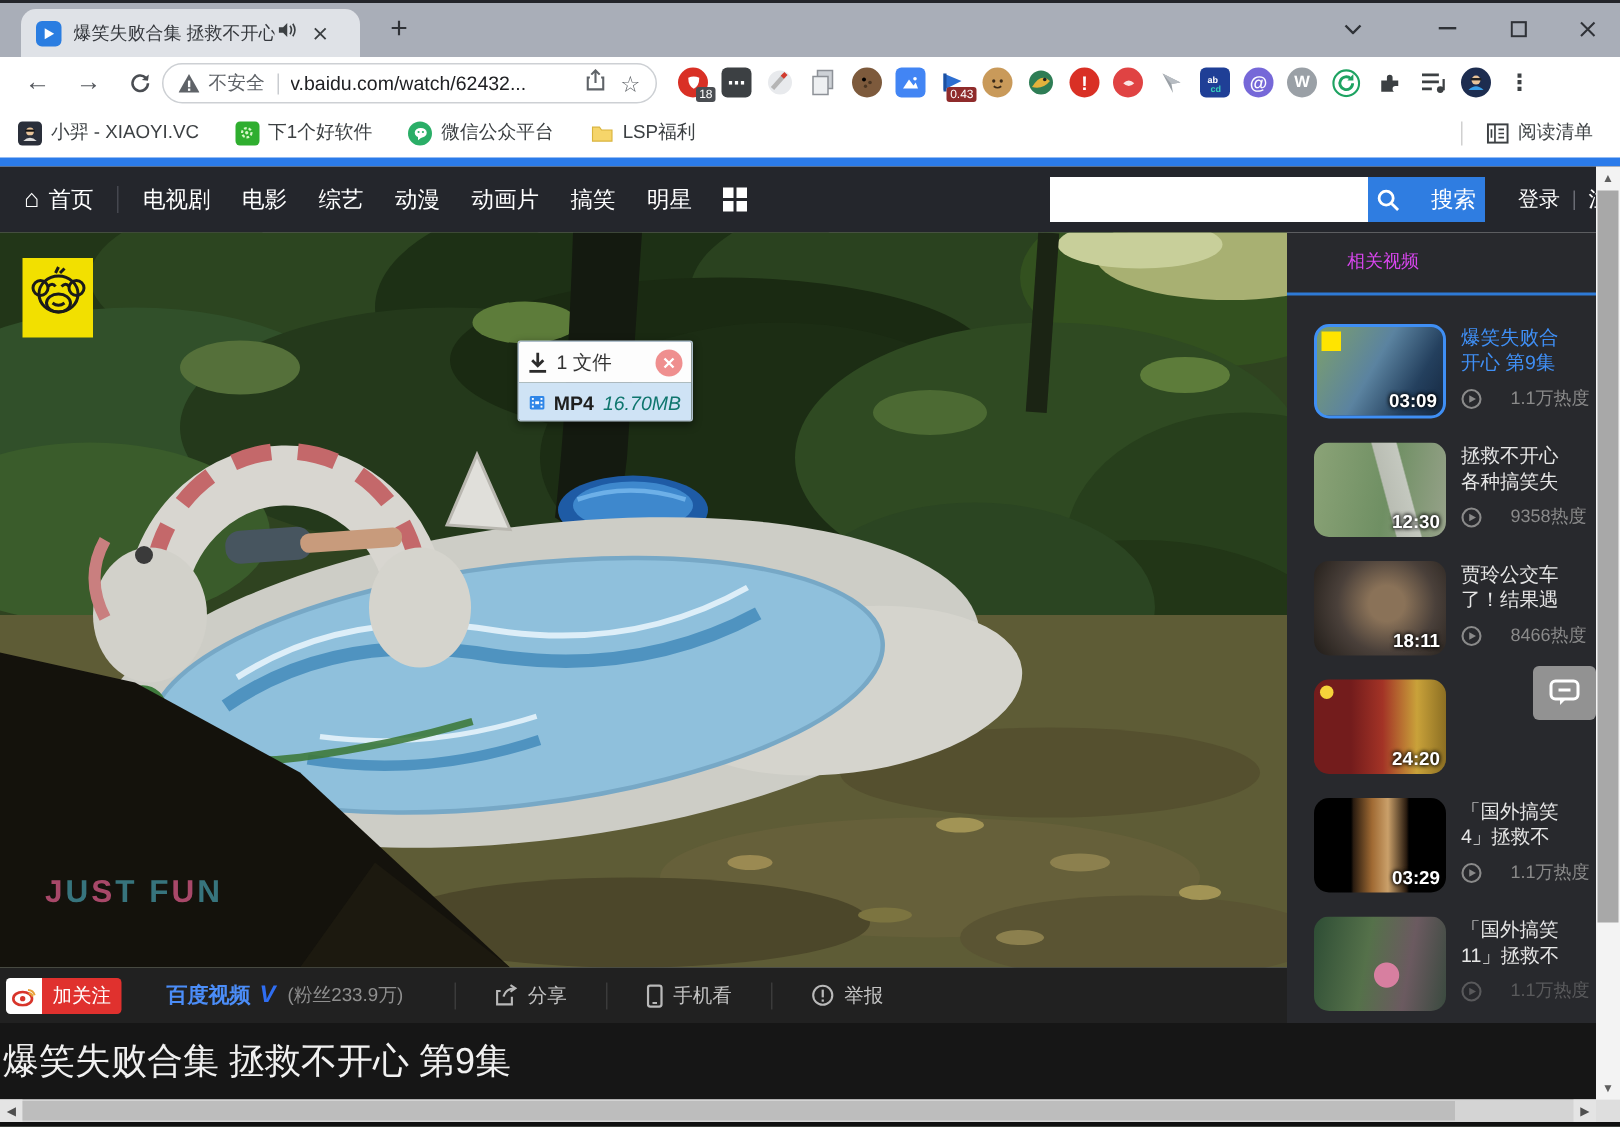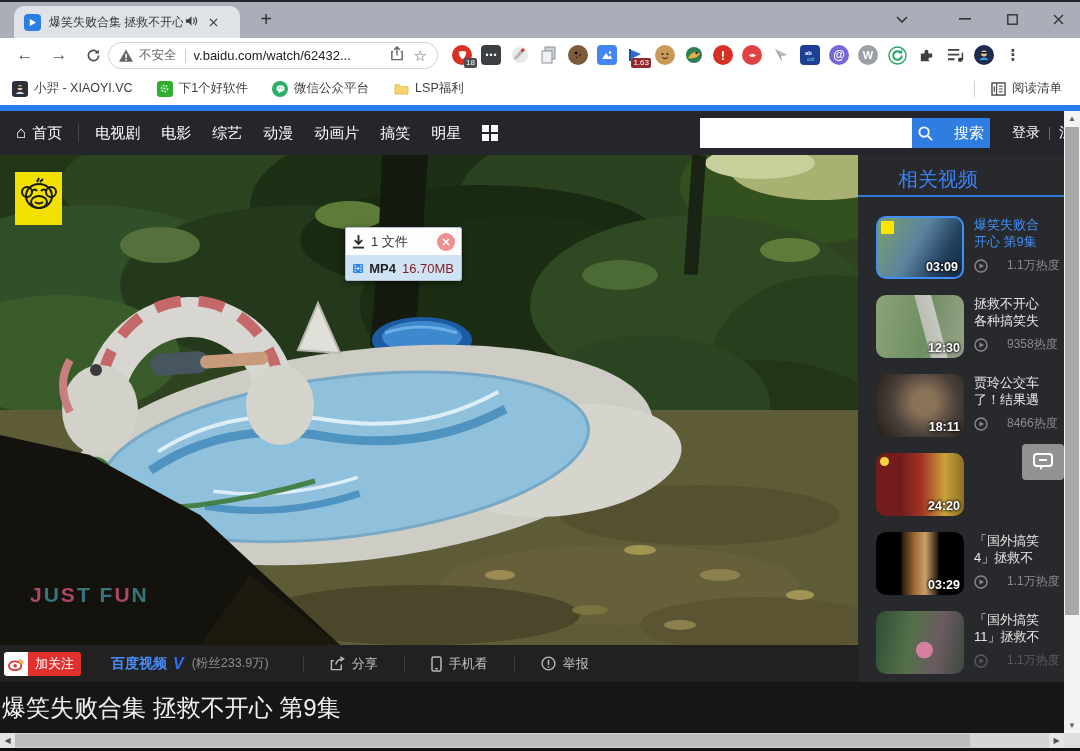--- a/index.html
+++ b/index.html
@@ -64,35 +64,35 @@
   .vlogo { position:absolute; left:15px; top:17px; width:47px; height:53px; background:#f2e000; display:flex; align-items:center; justify-content:center; }
   .wm { position:absolute; left:30px; top:428px; font-size:21px; font-weight:bold; letter-spacing:2px; opacity:.85; }
   .wm-pink { color:#c2527a; } .wm-teal { color:#3e8691; }
 
   .dlpop { position:absolute; left:345px; top:72px; width:117px; height:54px; border:1px solid #aebecb; border-radius:2px; box-shadow:0 2px 6px rgba(0,0,0,.45); overflow:hidden; }
   .dlrow1 { height:27px; background:#fdfdfd; display:flex; align-items:center; padding:0 6px; gap:6px; }
   .dlrow1 .t { font-size:13px; color:#333; flex:1; }
   .dlclose { width:18px; height:18px; border-radius:50%; background:#ef8f8f; display:flex; align-items:center; justify-content:center; }
   .dlrow2 { height:27px; background:#cfe3f5; display:flex; align-items:center; padding:0 7px; gap:6px; }
   .dlrow2 .fmt { font-size:13px; font-weight:bold; color:#1f1f1f; }
-  .dlrow2 .sz { font-size:13px; color:#7f1d1d; }
+  .dlrow2 .sz { font-size:13px; color:#0f766e;font-style:italic; }
 
   
   .actionbar { position:absolute; left:0; top:645px; width:858px; height:37px; background:#212121; display:flex; align-items:center; padding-left:4px; }
   .follow { display:flex; align-items:center; margin-right:30px; }
   .weibo { width:24px; height:24px; background:#fff; border-radius:3px 0 0 3px; display:flex; align-items:center; justify-content:center; }
   .followbtn { height:24px; background:#e0312e; color:#fff; font-size:13px; display:flex; align-items:center; padding:0 7px; border-radius:0 3px 3px 0; }
   .channel { color:#4b8df8; font-size:14px; font-weight:bold; margin-right:6px; }
   .vbadge { color:#2f6ef2; font-size:16px; font-weight:bold; font-style:italic; margin-right:8px; }
   .fans { color:#8f8f8f; font-size:12.5px; margin-right:34px; }
   .abar-item { display:flex; align-items:center; gap:7px; color:#c2c2c2; font-size:13px; padding:0 26px; border-left:1px solid #3b3b3b; height:18px; }
 
   
   .sidebar { position:absolute; left:858px; top:155px; width:206px; height:527px; background:#28292d; overflow:hidden; }
-  .sb-head { position:absolute; left:40px; top:11px; font-size:20px; color:#3b82f6; }
+  .sb-head { position:absolute; left:40px; top:11px; font-size:12px; color:#d946ef; }
   .sb-underline { position:absolute; left:0; top:40px; width:206px; height:2px; background:#2e7ad6; }
   .sb-items { position:absolute; left:0; top:61px; width:206px; }
   .sb-item { display:flex; padding-left:18px; margin-bottom:16px; }
   .thumb { position:relative; width:88px; height:63px; flex:0 0 88px; background:#444; overflow:hidden;border-radius:10px; }
   .thumb.sel { border:2px solid #3f8ff5; }
   .dur { position:absolute; right:4px; bottom:3px; font-size:12.5px; font-weight:bold; color:#fff; text-shadow:0 0 3px #000,0 0 3px #000; }
   .dur:empty { display:none; }
   .minilogo { position:absolute; left:3px; top:3px; width:13px; height:13px; background:#ffe400; }
   .minidot { position:absolute; left:4px; top:4px; width:9px; height:9px; border-radius:50%; background:#f5d33a; }
   .sb-info { margin-left:10px; width:92px; overflow:hidden; }
@@ -237,21 +237,21 @@
             <polygon points="1,9 5,3 8,7 9.5,5 11,9" fill="#fff"></polygon>
             <circle cx="9" cy="2.5" r="1.2" fill="#fff"></circle>
           </svg>
         </span>
       </div>
     <div class="ext">
         <svg width="18" height="14" viewBox="0 0 18 14">
           <polygon points="2,1 14,6 2,12" fill="#2d6fd1"></polygon>
           <rect x="2" y="1" width="2" height="12" fill="#1d50a0"></rect>
         </svg>
-        <span class="badge red">1.63</span>
+        <span class="badge red">0.43</span>
       </div>
     <div class="ext">
         <span class="circ" style="background:#c99a5a">
           <svg width="12" height="12" viewBox="0 0 12 12">
             <circle cx="3.5" cy="5" r="1.1" fill="#3a2a18"></circle>
             <circle cx="8.5" cy="5" r="1.1" fill="#3a2a18"></circle>
             <path d="M3.5,8.5 q2.5,2 5,0" stroke="#3a2a18" stroke-width="1.1" fill="none"></path>
           </svg>
         </span>
       </div>

